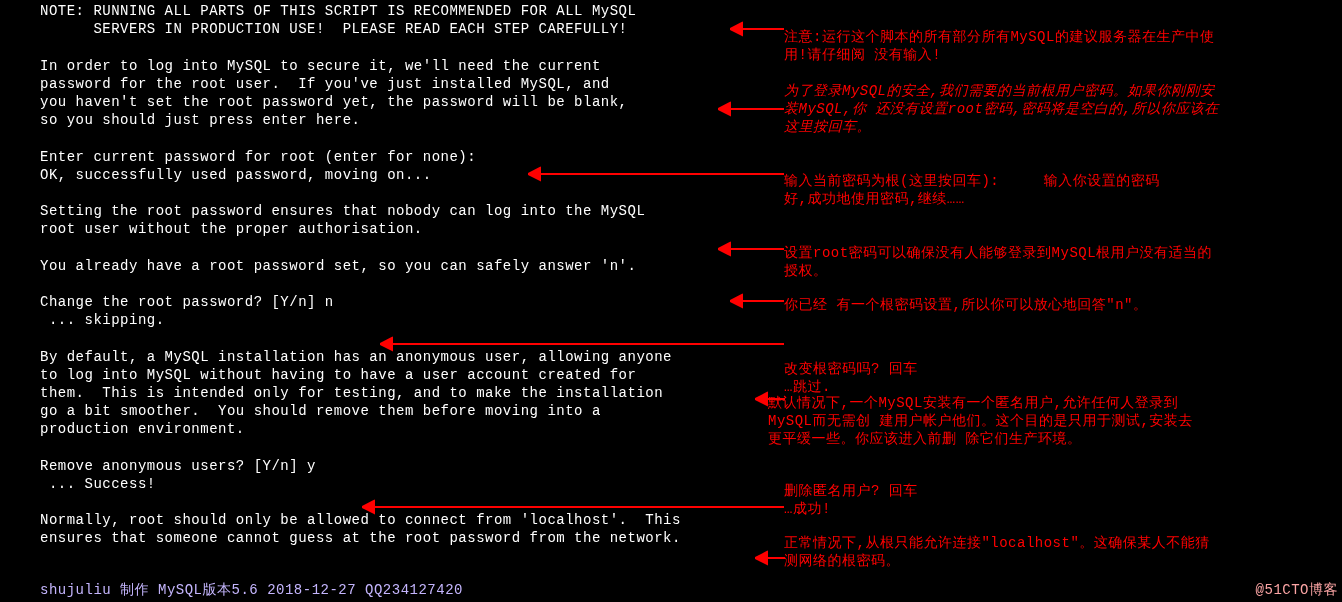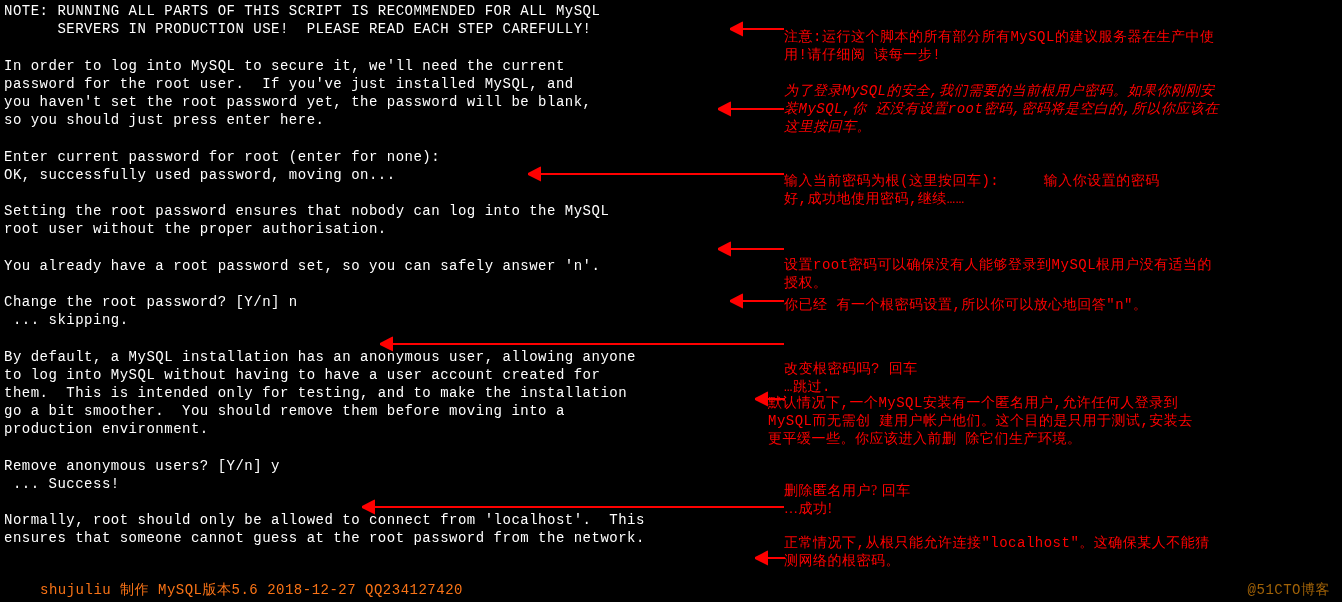--- a/index.html
+++ b/index.html
@@ -15,47 +15,48 @@
       width: 1342px;
       height: 602px;
       position: relative;
       overflow: hidden;
       letter-spacing: 0.5px;
     }
     .terminal {
       white-space: pre;
       padding: 2px 4px;
       line-height: 1.3;
+      margin-left: 36px;
     }
     .red-note {
       position: absolute;
       color: #ff0000;
       font-size: 14px;
       line-height: 1.3;
       white-space: pre-wrap;
     }
     .arrow {
       position: absolute;
       pointer-events: none;
     }
     .arrow svg {
       display: block;
     }
     .footer-left {
       position: absolute;
       bottom: 3px;
       left: 40px;
-      color: #f97316;
+      color: #c4b5fd;
       font-size: 14px;
     }
     .footer-right {
       position: absolute;
       bottom: 3px;
-      right: 12px;
-      color: #a16207;
+      right: 4px;
+      color: #fca5a5;
       font-size: 14px;
     }
   </style>
 </head>
 <body>
 
 <div class="terminal">NOTE: RUNNING ALL PARTS OF THIS SCRIPT IS RECOMMENDED FOR ALL MySQL
       SERVERS IN PRODUCTION USE!  PLEASE READ EACH STEP CAREFULLY!
 
 In order to log into MySQL to secure it, we'll need the current
@@ -80,35 +81,35 @@
 go a bit smoother.  You should remove them before moving into a
 production environment.
 
 Remove anonymous users? [Y/n] y
  ... Success!
 
 Normally, root should only be allowed to connect from 'localhost'.  This
 ensures that someone cannot guess at the root password from the network.</div>
 
 <div class="red-note" style="top:28px; left:784px; width:540px;">注意:运行这个脚本的所有部分所有MySQL的建议服务器在生产中使
-用!请仔细阅 读每一步!</div>
+用!请仔细阅 没有输入!</div>
 <div class="red-note" style="top:82px; left:784px; width:540px;font-style:italic;">为了登录MySQL的安全,我们需要的当前根用户密码。如果你刚刚安
 装MySQL,你 还没有设置root密码,密码将是空白的,所以你应该在
 这里按回车。</div>
 <div class="red-note" style="top:172px; left:784px; width:540px;">输入当前密码为根(这里按回车):     输入你设置的密码
 好,成功地使用密码,继续……</div>
-<div class="red-note" style="top:256px; left:784px; width:540px;font-family:Liberation Mono, monospace;">设置root密码可以确保没有人能够登录到MySQL根用户没有适当的
+<div class="red-note" style="top:244px; left:784px; width:540px;font-family:Liberation Mono, monospace;">设置root密码可以确保没有人能够登录到MySQL根用户没有适当的
 授权。</div>
 <div class="red-note" style="top:296px; left:784px; width:540px;">你已经 有一个根密码设置,所以你可以放心地回答"n"。</div>
 <div class="red-note" style="top:360px; left:784px; width:540px;">改变根密码吗? 回车
 …跳过.</div>
 <div class="red-note" style="top:394px; left:768px; width:540px;">默认情况下,一个MySQL安装有一个匿名用户,允许任何人登录到
 MySQL而无需创 建用户帐户他们。这个目的是只用于测试,安装去
 更平缓一些。你应该进入前删 除它们生产环境。</div>
-<div class="red-note" style="top:482px; left:784px; width:540px;font-family:Liberation Serif, serif;">删除匿名用户? 回车
+<div class="red-note" style="top:482px; left:784px; width:540px;">删除匿名用户? 回车
 …成功!</div>
 <div class="red-note" style="top:534px; left:784px; width:540px;">正常情况下,从根只能允许连接"localhost"。这确保某人不能猜
 测网络的根密码。</div>
 
 <div class="arrow" style="top:20px; left:730px;">
   <svg width="54" height="18">
       <path d="M54 9 L12 9 M12 9 L0 9 M12 3 L0 9 L12 15 Z" stroke="#ff0000" stroke-width="2" fill="#ff0000"></path>
     </svg>
 </div>
 <div class="arrow" style="top:100px; left:718px;">

